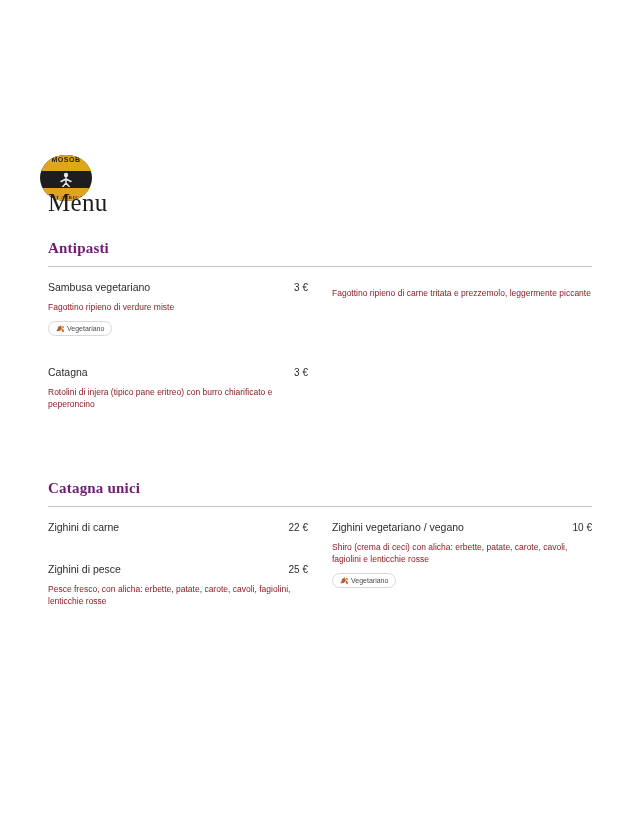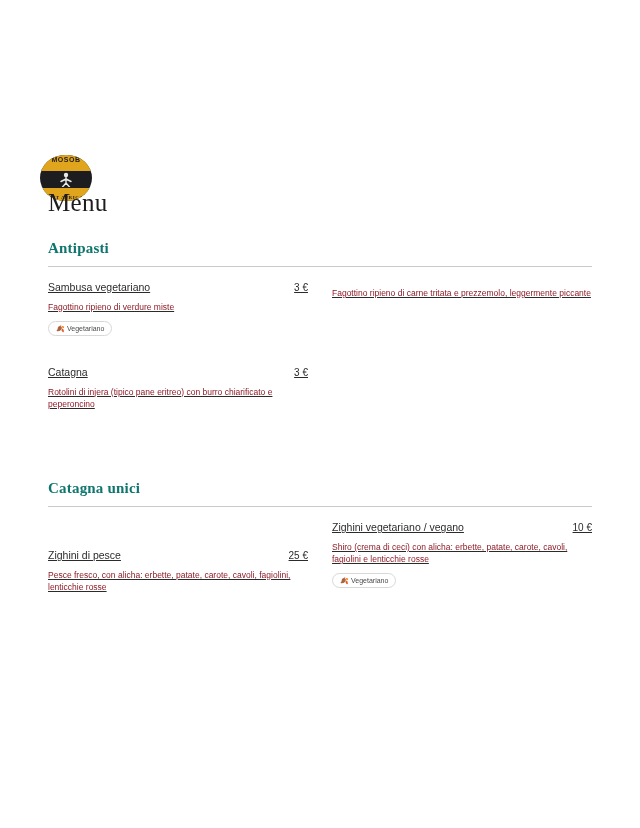--- a/index.html
+++ b/index.html
@@ -106,41 +106,40 @@
     width: 544px;
   }
 
   .section {
     margin-bottom: 10px;
   }
   .section-title {
     font-family: "Liberation Serif", serif;
     font-weight: bold;
     font-size: 15px;
-    color: #0f766e;
+    color: #701a75;
     letter-spacing: 0.2px;
     margin-bottom: 9px;
   }
   .section-rule {
     border: 0;
     border-top: 1px solid #c9c9c9;
     margin: 0 0 14px 0;
   }
 
   .grid {
     display: flex;
     gap: 24px;
   }
   .col {
     width: 260px;
   }
 
   .item {
     margin-bottom: 22px;
-    text-decoration: underline;
   }
   .item-head {
     display: flex;
     justify-content: space-between;
     align-items: baseline;
     gap: 10px;
   }
   .item-name {
     font-size: 10.5px;
     color: #2b2b2b;
@@ -240,20 +239,24 @@
 
     <div class="spacer-lg"></div>
 
     <div class="section">
       <div class="section-title">Catagna unici</div>
       <hr class="section-rule">
       <div class="grid">
 
         <div class="col">
           <div class="item">
+            <div class="item-head">
+              <div class="item-name">Zighini di carne</div>
+              <div class="item-price">22 €</div>
+            </div>
           </div>
 
           <div class="item" style="margin-top:28px;">
             <div class="item-head">
               <div class="item-name">Zighini di pesce</div>
               <div class="item-price">25 €</div>
             </div>
             <div class="item-desc">Pesce fresco, con alicha: erbette, patate, carote, cavoli, fagiolini, lenticchie rosse</div>
           </div>
         </div>

